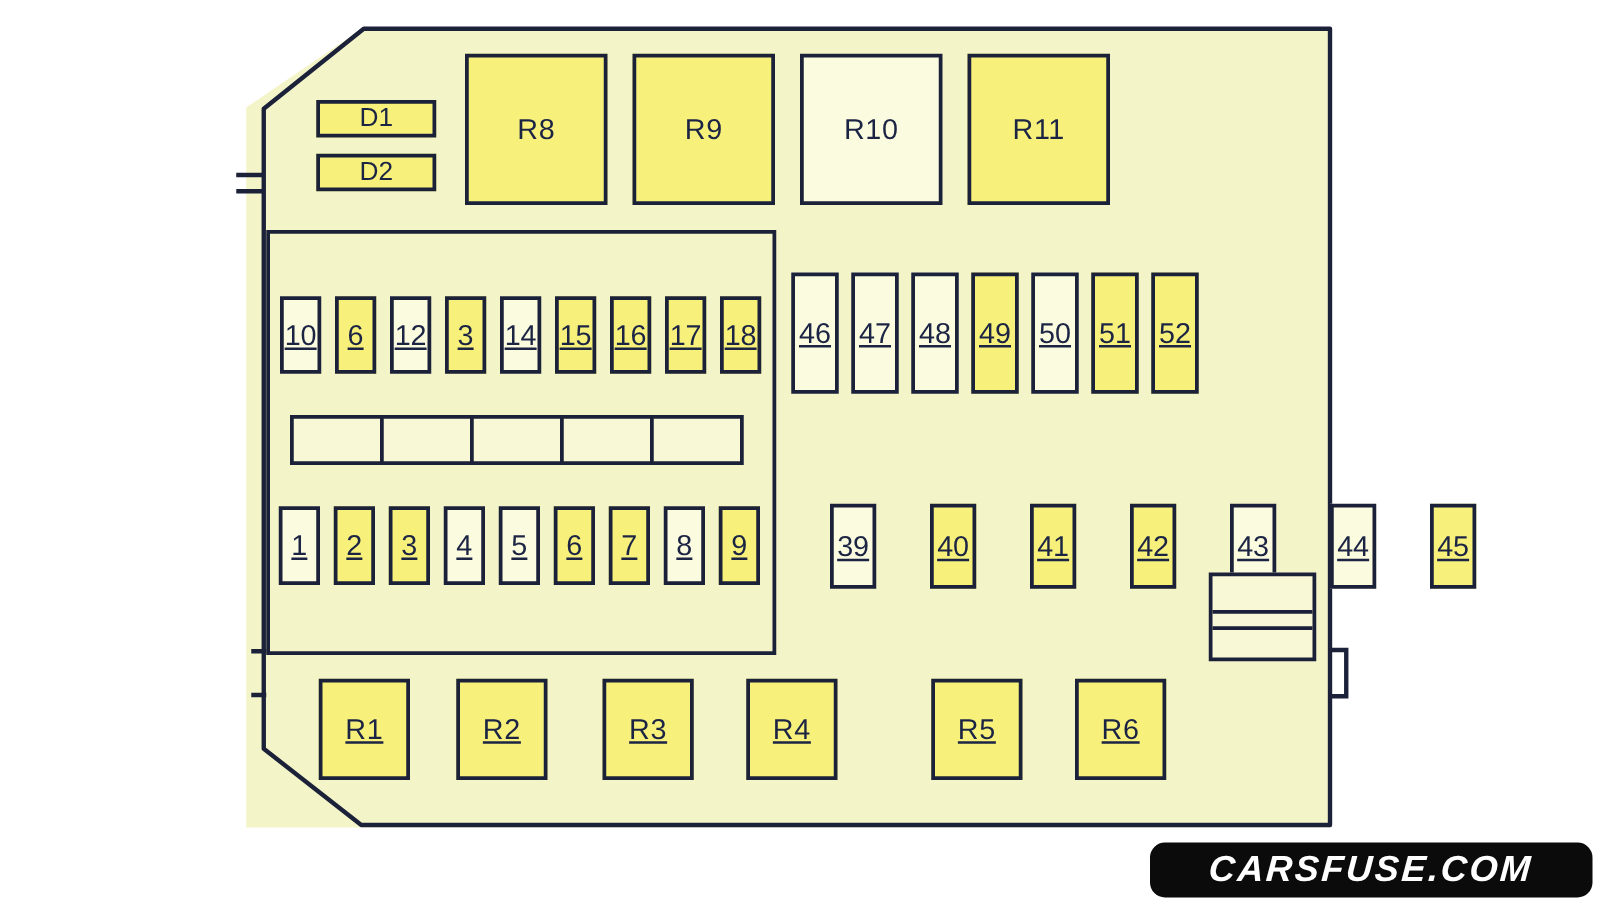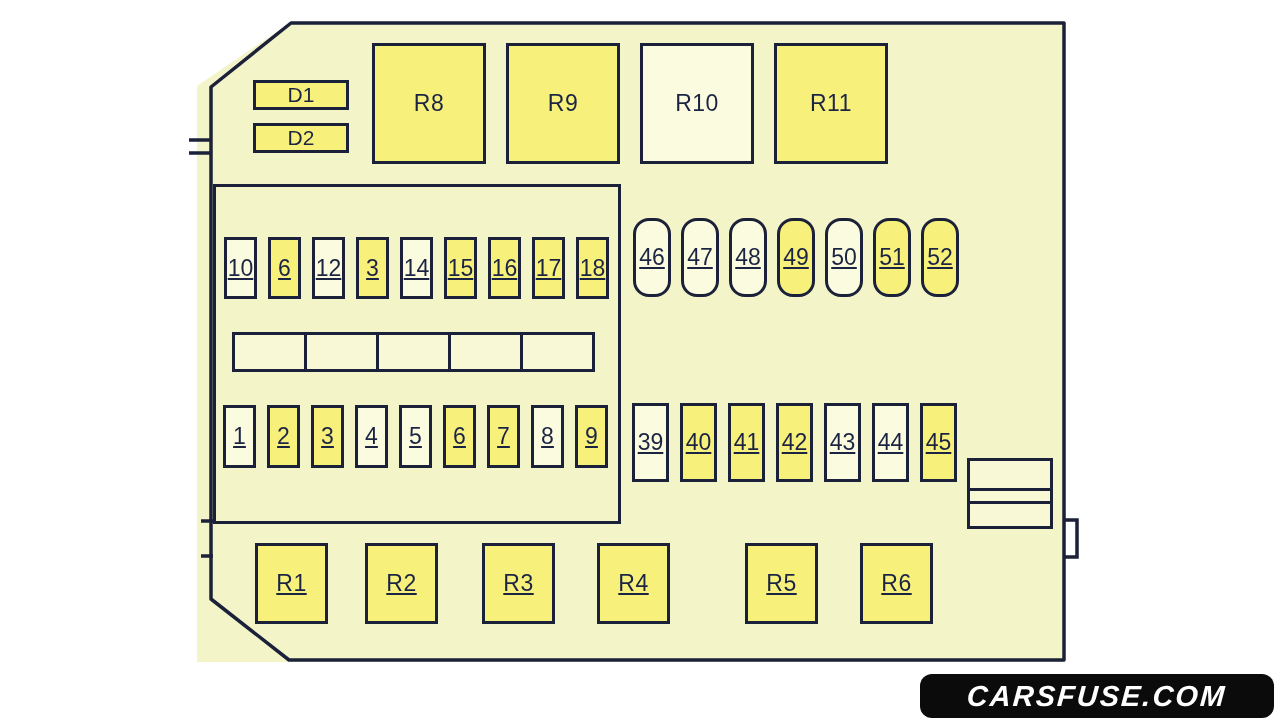--- a/index.html
+++ b/index.html
@@ -51,23 +51,23 @@
     font-size:23px;
     text-decoration:underline;
   }
   .fuse-row .fuse.yellow{background:var(--yellow);}
   .fuse-row .fuse.pale{background:var(--pale);}
   #fuse-row-a{left:224px;top:237px;column-gap:11px;}
   #fuse-row-a .fuse{width:33px;height:62px;}
   #fuse-row-b{left:223px;top:405px;column-gap:11px;}
   #fuse-row-b .fuse{width:33px;height:63px;}
   #fuse-row-c{left:633px;top:218px;column-gap:10px;}
-  #fuse-row-c .fuse{width:38px;height:79px;border-radius:16px;}
+  #fuse-row-c .fuse{width:38px;height:97px;}
   #fuse-row-d{left:632px;top:403px;column-gap:11px;}
-  #fuse-row-d .fuse{width:37px;height:79px;}
+  #fuse-row-d .fuse{width:37px;height:68px;margin-left:32px;}
   .slot-row{
     position:absolute;left:232px;top:332px;display:flex;z-index:2;
   }
   .slot{
     width:75px;height:40px;border:3px solid var(--line);background:var(--cell);
   }
   .slot + .slot{margin-left:-3px;}
   .connector{
     left:967px;top:458px;width:86px;height:71px;
     border:3px solid var(--line);background:var(--cell);z-index:2;

